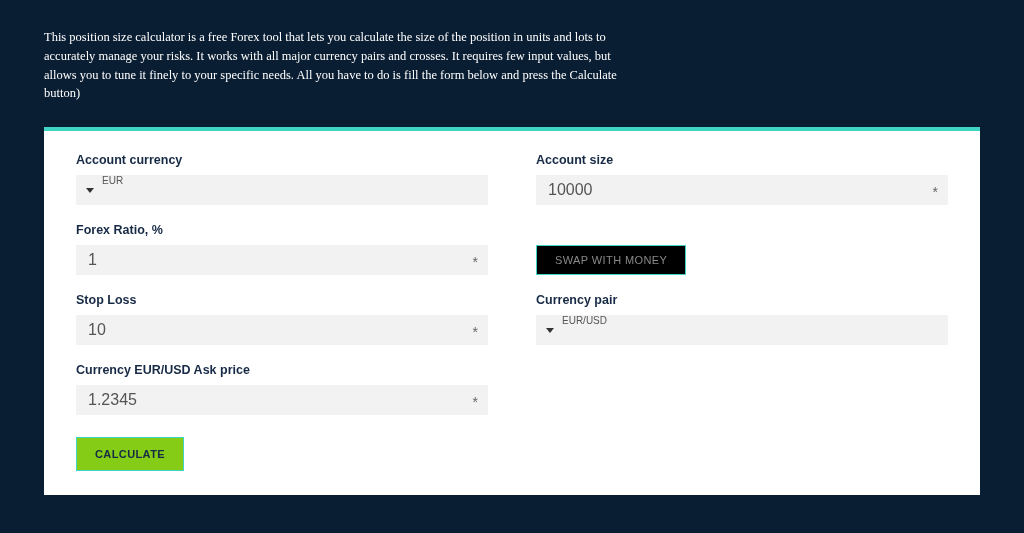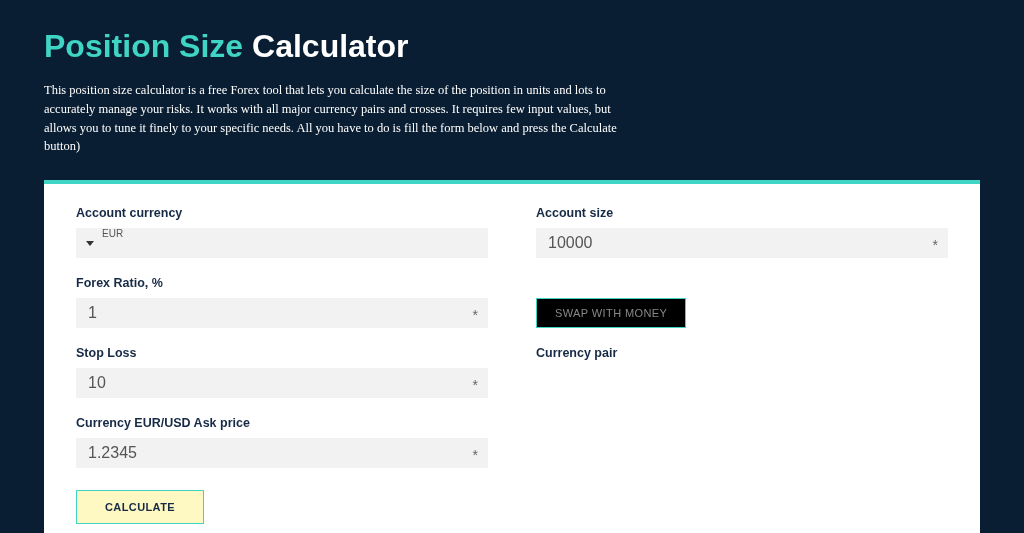--- a/index.html
+++ b/index.html
@@ -90,38 +90,34 @@
     background: #000000;
     color: #888;
     font-size: 11px;
     letter-spacing: 0.4px;
     padding: 8px 18px;
     cursor: pointer;
   }
   .calc-row { margin-top: 22px; }
   .calc-btn {
     border: 1px solid #3fd4c4;
-    background: #fef9c3;
+    background: #84cc16;
     color: #172a45;
     font-size: 11px;
     font-weight: 600;
     letter-spacing: 0.4px;
-    padding: 10px 28px;
+    padding: 10px 18px;
     cursor: pointer;
     text-align: right;
   }
 </style>
 </head>
 <body>
 
 <div class="page">
-  <h1 class="title">
-    <span class="title-accent">Position Size</span>
-    <span class="title-rest"> </span><span class="title-rest">Calculator</span>
-  </h1>
   <p class="description">This position size calculator is a free Forex tool that lets you calculate the size of the position in units and lots to accurately manage your risks. It works with all major currency pairs and crosses. It requires few input values, but allows you to tune it finely to your specific needs. All you have to do is fill the form below and press the Calculate button)</p>
 
   <div class="card">
     <div class="grid">
 
       <div class="field">
         <label class="field-label">Account currency</label>
         <div class="input-wrap">
           <span class="caret"></span>
           <div class="input select-input">EUR</div>
@@ -151,20 +147,24 @@
       <div class="field">
         <label class="field-label">Stop Loss</label>
         <div class="input-wrap">
           <input class="input" value="10" style="">
           <span class="asterisk">*</span>
         </div>
       </div>
 
       <div class="field">
         <label class="field-label">Currency pair</label>
+        <div class="input-wrap">
+          <span class="caret"></span>
+          <div class="input select-input">EUR/USD</div>
+        </div>
       </div>
 
       <div class="field">
         <label class="field-label">Currency EUR/USD Ask price</label>
         <div class="input-wrap">
           <input class="input" value="1.2345" style="">
           <span class="asterisk">*</span>
         </div>
       </div>
 

